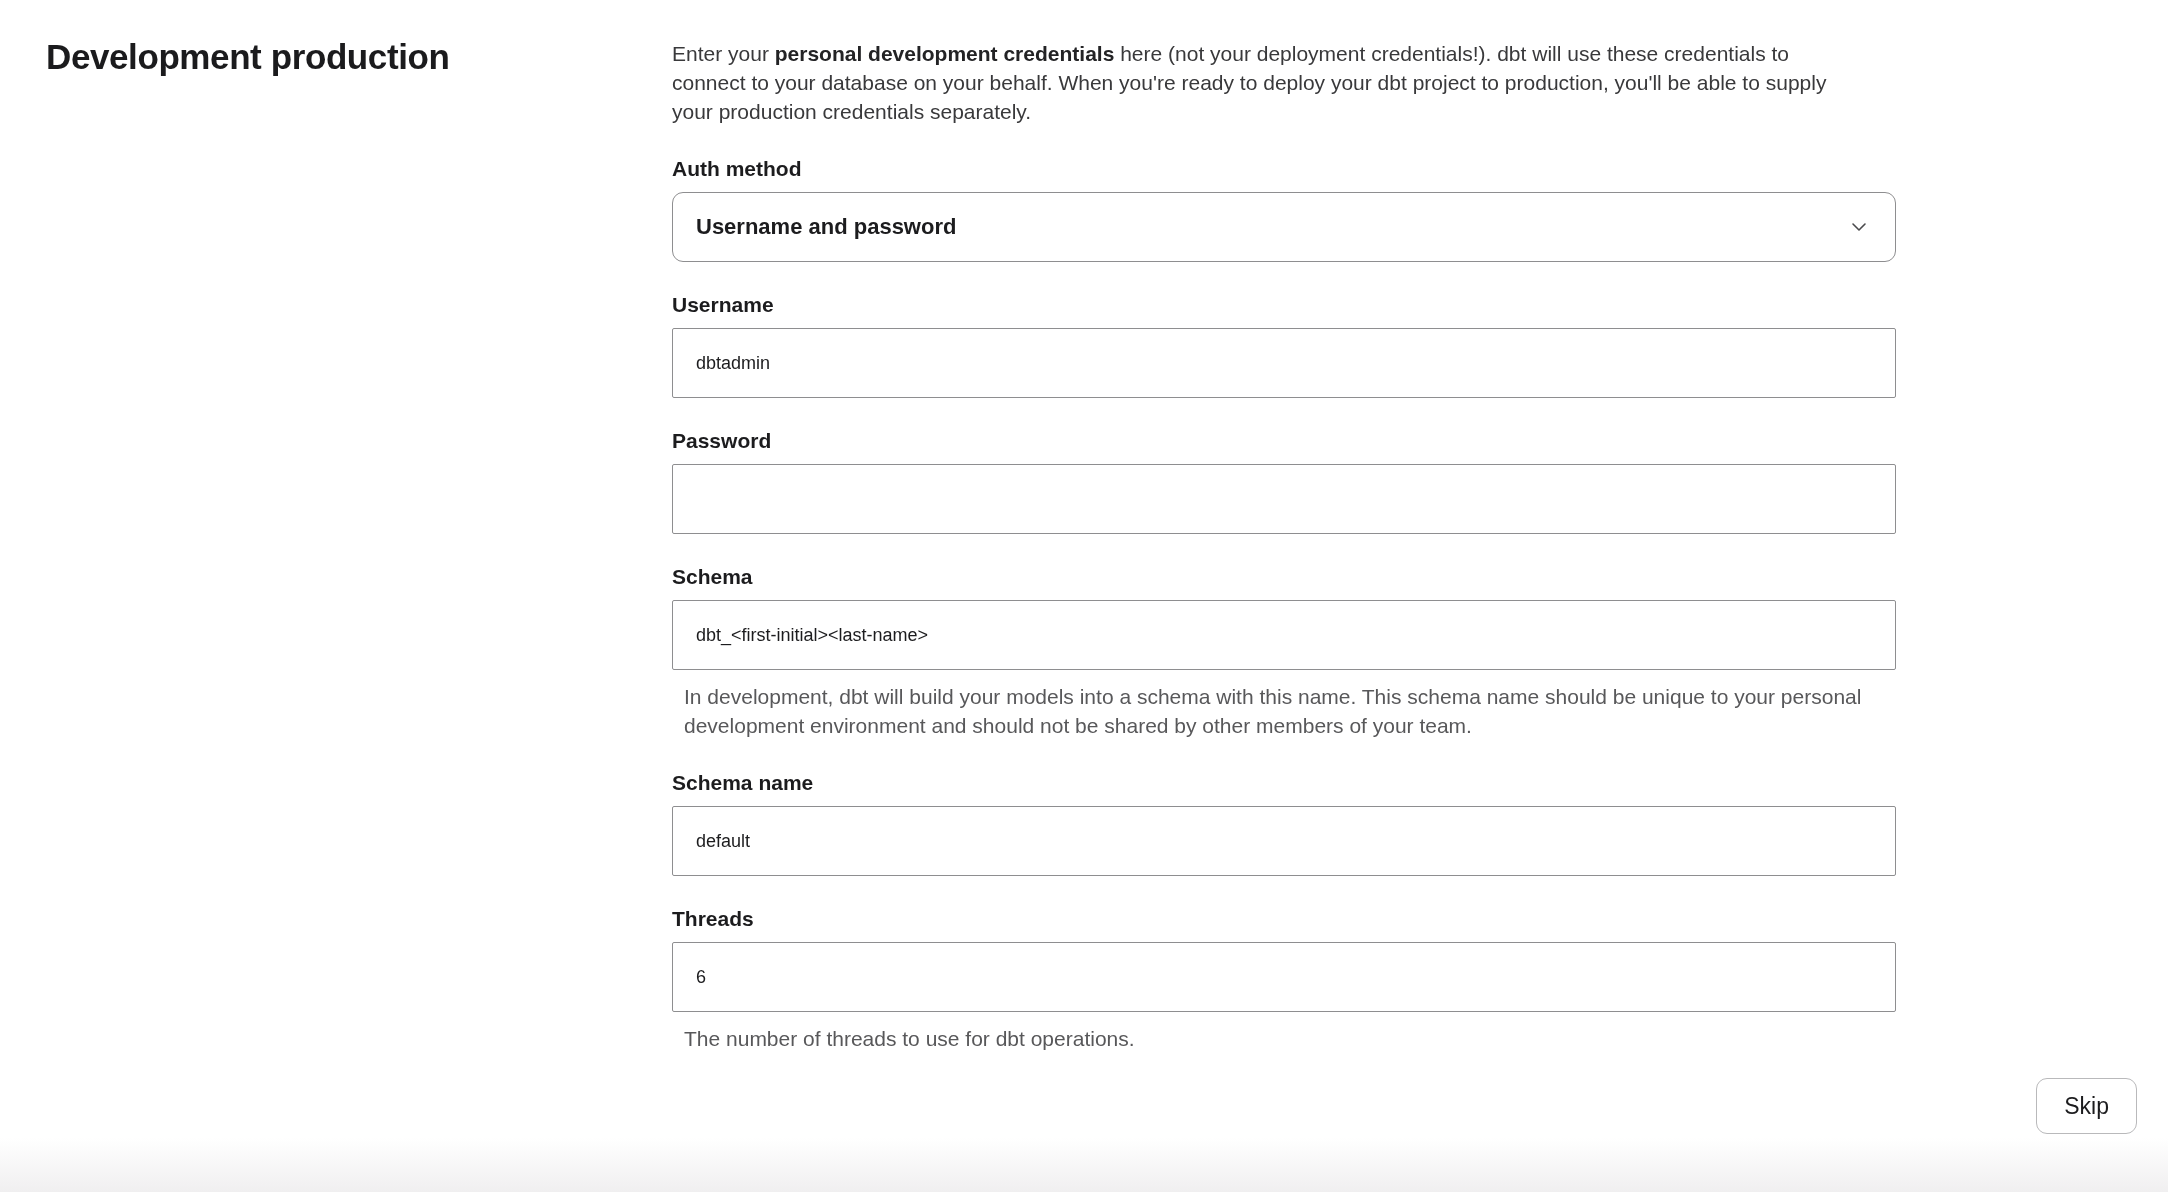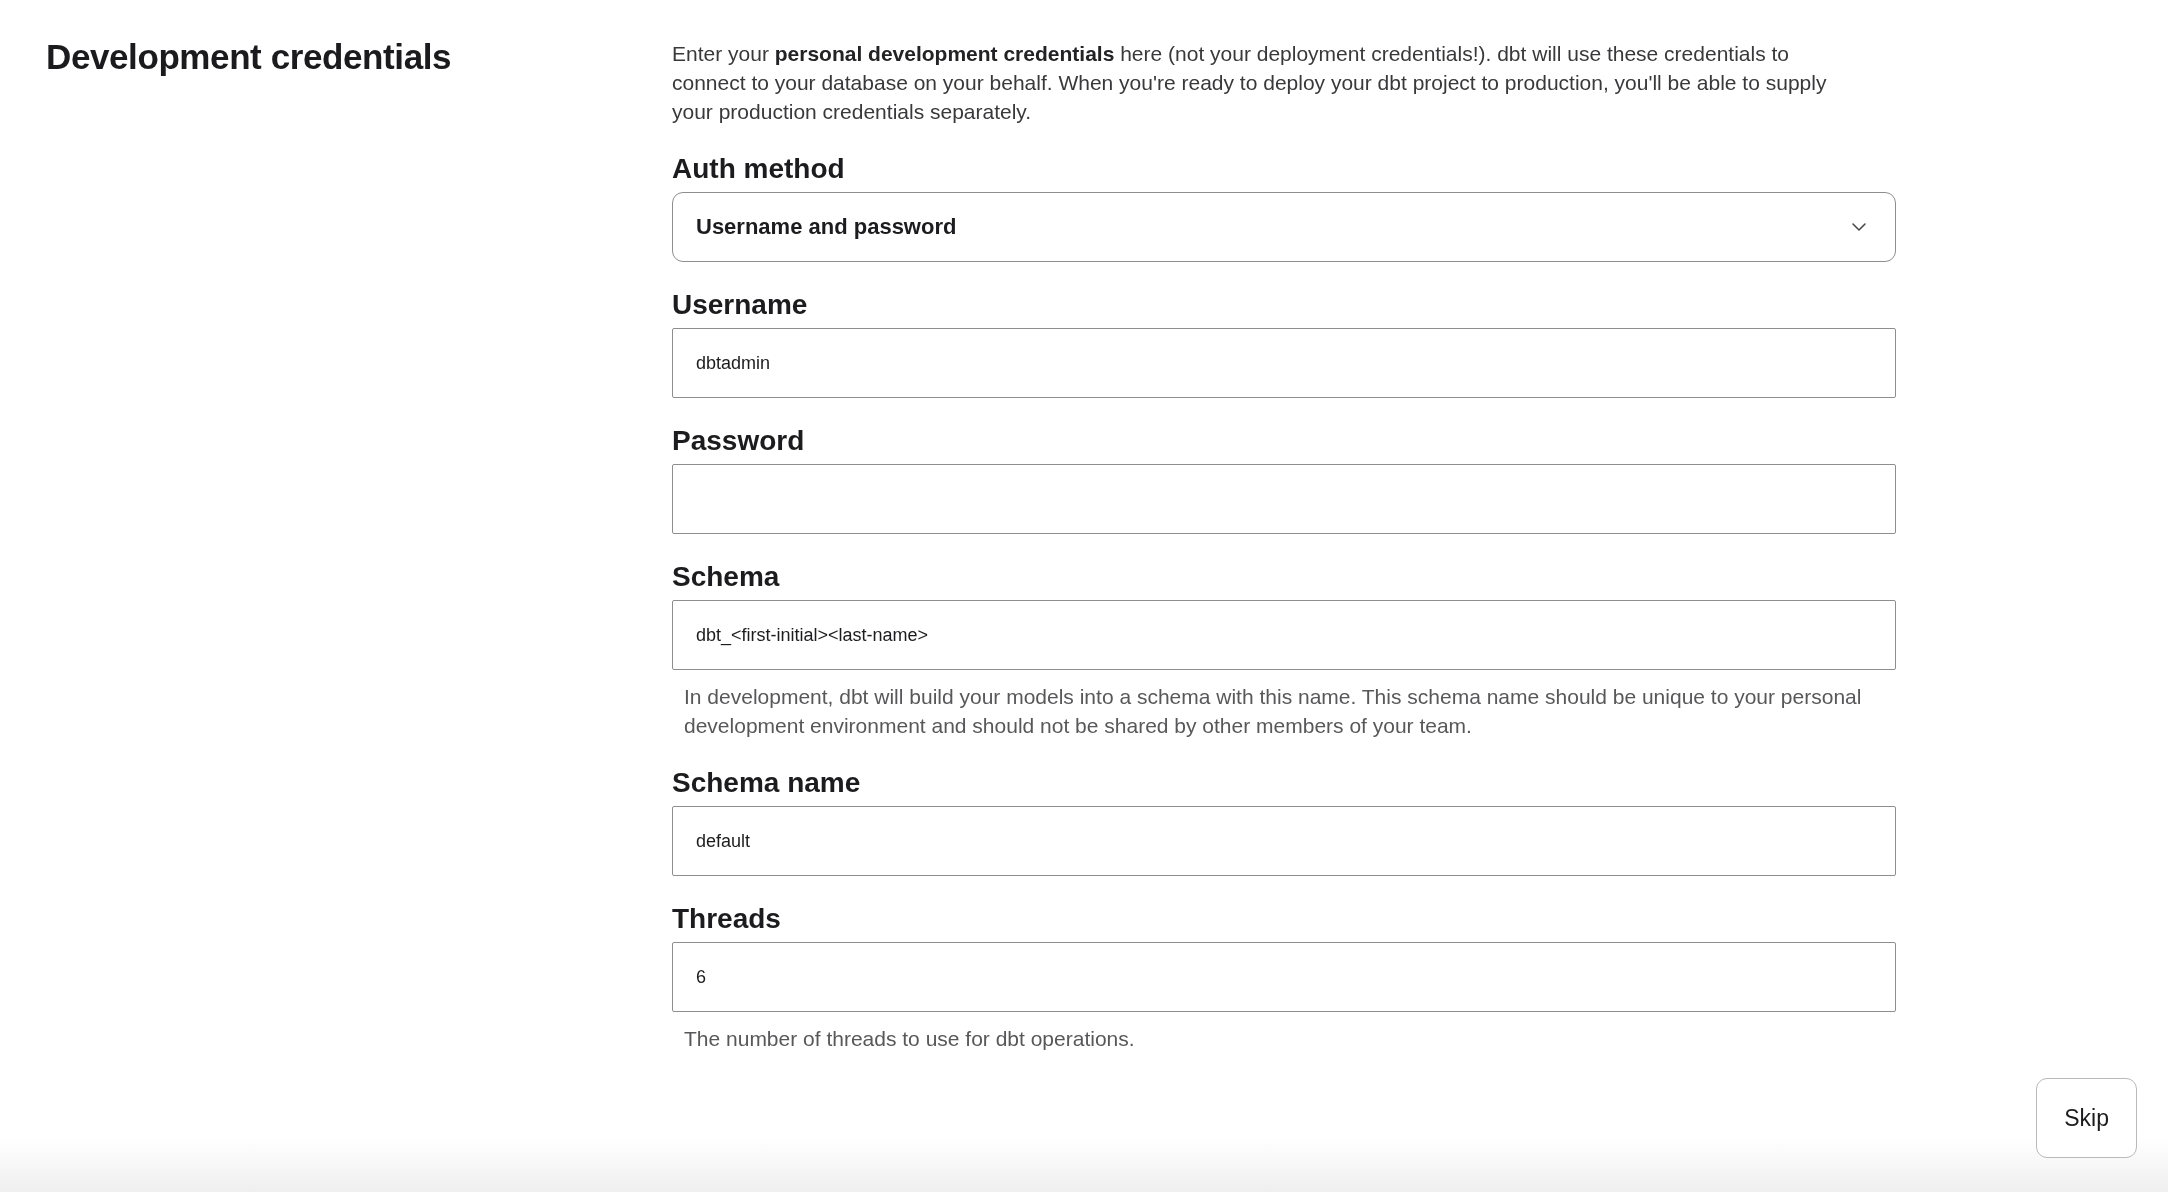--- a/index.html
+++ b/index.html
@@ -42,21 +42,21 @@
     color: #39393b;
     max-width: 1176px;
   }
   .intro .bold {
     font-weight: 700;
     color: #232325;
   }
   .field-group { margin-top: 29px; }
   .field-label {
     display: block;
-    font-size: 28px;
+    font-size: 21px;
     line-height: 28px;
     font-weight: 600;
     color: #1c1c1e;
     margin-bottom: 9px;
   }
   .text-input {
     display: block;
     width: 1224px;
     height: 70px;
     border: 1px solid #8e8e90;
@@ -102,21 +102,21 @@
   }
   .footer-actions {
     position: absolute;
     top: 1078px;
     right: 31px;
     display: flex;
     gap: 15px;
     z-index: 2;
   }
   .btn {
-    height: 80px;
+    height: 56px;
     border-radius: 11px;
     font-family: "Liberation Sans", sans-serif;
     font-size: 23px;
     cursor: pointer;
     display: inline-flex;
     align-items: center;
     justify-content: center;
   }
   .btn-skip {
     background: #ffffff;
@@ -142,21 +142,21 @@
     z-index: 1;
     pointer-events: none;
   }
 </style>
 </head>
 <body>
 
 <main class="content">
 
   <div class="left-col">
-    <h1 class="page-title">Development credentials</h1>
+    <h1 class="page-title">Development production</h1>
   </div>
 
   <div class="right-col">
 
     <p class="intro"><span>Enter your </span><span class="bold">personal development credentials</span><span> here (not your deployment credentials!). dbt will use these credentials to connect to your database on your behalf. When you're ready to deploy your dbt project to production, you'll be able to supply your production credentials separately.</span></p>
 
     <div class="field-group">
       <label class="field-label">Auth method</label>
       <div class="select-box">
         <span class="select-value">Username and password</span>

